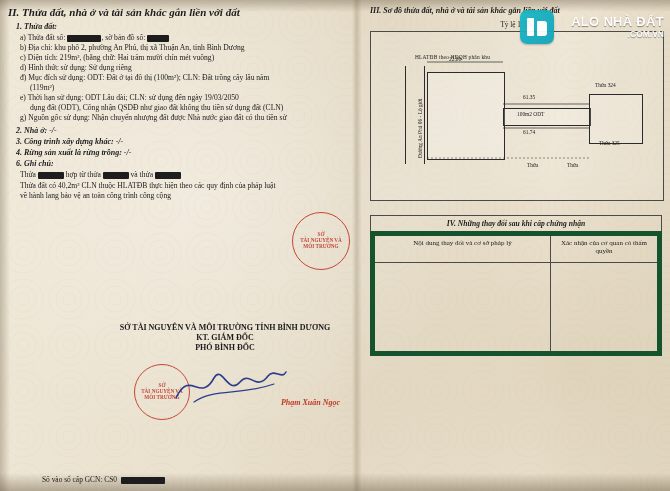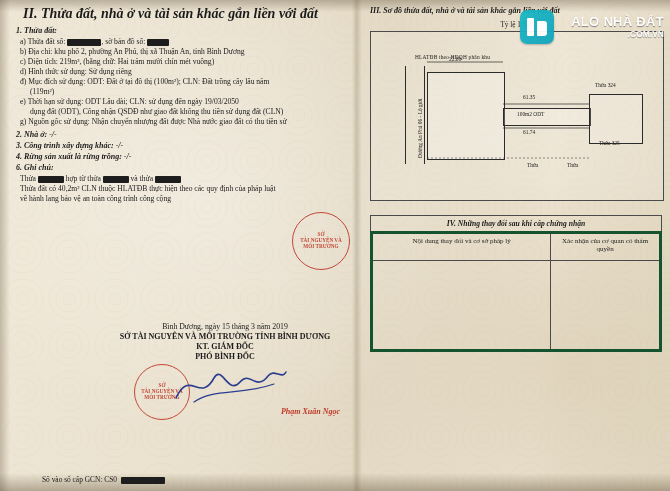--- a/index.html
+++ b/index.html
@@ -59,24 +59,24 @@
 
   
   .left-col {
     position: absolute;
     left: 8px;
     top: 6px;
     width: 348px;
     color: #1b1b1b;
   }
   .sec-title {
-    font-size: 14px;
+    font-size: 11px;
     font-weight: bold;
     font-style: italic;
-    margin: 0 0 3px 15px;
+    margin: 0 0 3px 0;
     line-height: 1.2;
   }
   .sub-title {
     font-size: 8px;
     font-weight: bold;
     font-style: italic;
     margin: 1px 0 1px 8px;
     line-height: 1.25;
   }
   .line {
@@ -221,21 +221,21 @@
   }
   .h-label {
     position: absolute;
     font-size: 5.4px;
     white-space: nowrap;
   }
 
   .change-table {
     margin-top: 14px;
     width: 292px;
-    border: 3px solid #14532d;
+    border: 5px solid #14532d;
     border-collapse: collapse;
     font-size: 7px;
   }
   .change-table caption {
     caption-side: top;
     font-size: 7.6px;
     font-weight: bold;
     font-style: italic;
     padding: 3px 0 3px 0;
     border: 1px solid #4a4a4a;
@@ -373,21 +373,20 @@
 
   <div class="center-seal">
     <div class="round-stamp" style="left:0;top:0;width:56px;height:56px;">
       <div class="s1">SỞ</div>
       <div class="s2">TÀI NGUYÊN VÀ</div>
       <div class="s3">MÔI TRƯỜNG</div>
     </div>
   </div>
 
   <div class="sign-area">
-    <div class="l1">Bình Dương, ngày  15  tháng  3  năm 2019</div>
     <div class="l2">SỞ TÀI NGUYÊN VÀ MÔI TRƯỜNG TỈNH BÌNH DƯƠNG</div>
     <div class="l3">KT. GIÁM ĐỐC</div>
     <div class="l4">PHÓ BÌNH ĐỐC</div>
 
     <div class="round-stamp" style="left:24px;top:42px;width:54px;height:54px;">
       <div class="s1">SỞ</div>
       <div class="s2">TÀI NGUYÊN VÀ</div>
       <div class="s3">MÔI TRƯỜNG</div>
     </div>
 

